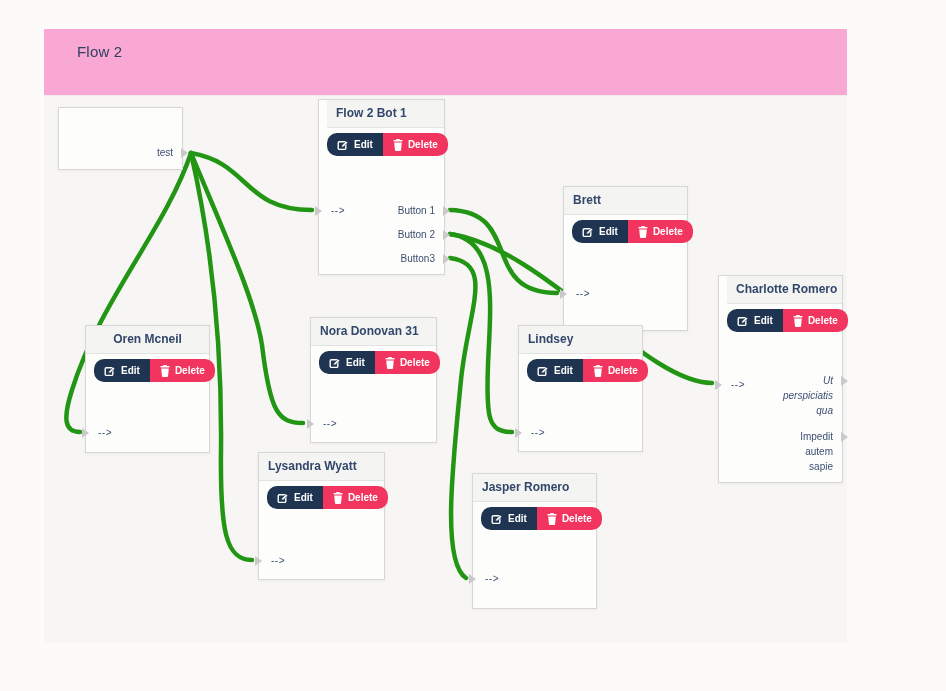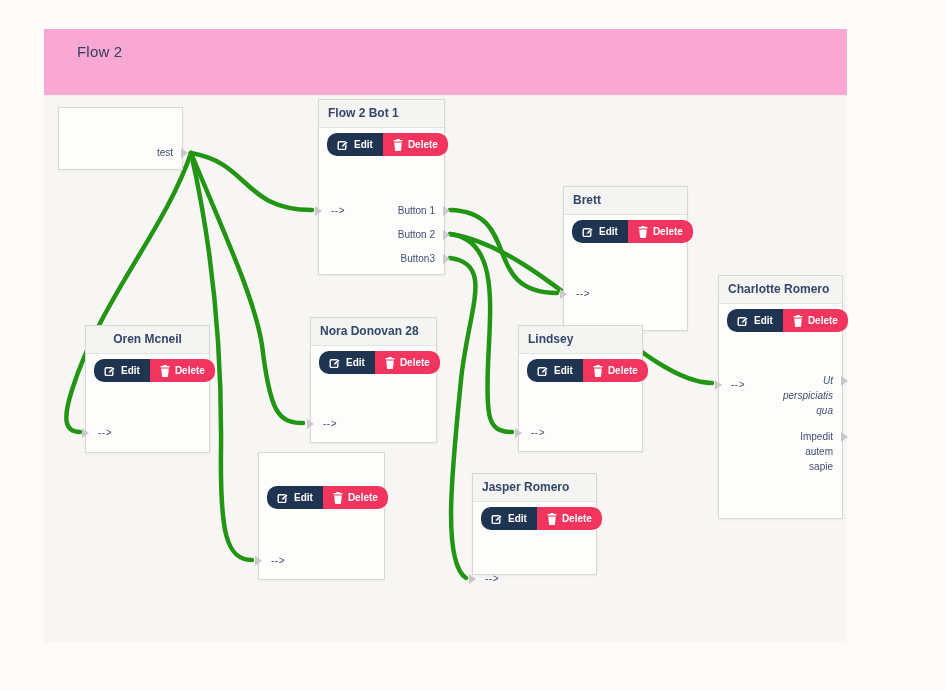--- a/index.html
+++ b/index.html
@@ -68,21 +68,21 @@
     <path d="M450,210 C523,212 480,293 557,293" fill="none" stroke="#229614" stroke-width="4.5" stroke-linecap="round"></path>
     <path d="M450,234 C500,240 490,310 488,365 C486,418 488,432 512,432" fill="none" stroke="#229614" stroke-width="4.5" stroke-linecap="round"></path>
     <path d="M450,234 C545,248 645,383 712,383" fill="none" stroke="#229614" stroke-width="4.5" stroke-linecap="round"></path>
     <path d="M450,258 C495,264 468,310 461,380 C452,470 442,562 466,578" fill="none" stroke="#229614" stroke-width="4.5" stroke-linecap="round"></path>
   </svg>
 
 <div class="node" style="left: 58px; top: 107px; width: 125px; height: 63px;">
     <div class="out-label single" style="top: 39px;">test</div>
     <div class="port" style="left: 122px; top: 40px;"></div>
   </div>
-<div class="node" style="left: 318px; top: 99px; width: 127px; height: 176px;">
+<div class="node" style="left: 318px; top: 99px; width: 127px; height: 176px; padding-left: 8px;">
     <div class="node-header">Flow 2 Bot 1</div>
     <div class="btn-row">
       <div class="btn btn-edit" style="background: rgb(31, 52, 80);">
         <svg width="12" height="12" viewBox="0 0 12 12">
     <rect x="1.2" y="2.8" width="7.6" height="7.6" rx="1.2" fill="none" stroke="#ffffff" stroke-width="1.4"></rect>
     <path d="M4.6 8.2l2-.45 4.1-4.1-1.55-1.55-4.1 4.1z" fill="#ffffff" stroke="#1f3450" stroke-width="0.6"></path>
   </svg>
         <span>Edit</span>
       </div>
       <div class="btn btn-delete" style="background: rgb(241, 53, 94);">
@@ -118,21 +118,21 @@
     <rect x="3.1" y="0" width="3.8" height="1.6" rx="0.8" fill="#ffffff"></rect>
     <rect x="0.4" y="1.1" width="9.2" height="1.5" rx="0.75" fill="#ffffff"></rect>
     <path d="M1.2 3.4h7.6l-0.75 7.7c-0.05 0.5-0.45 0.9-0.95 0.9H2.9c-0.5 0-0.9-0.4-0.95-0.9z" fill="#ffffff"></path>
   </svg>
         <span>Delete</span>
       </div>
     </div>
     <div class="in-label" style="top: 101px;">--&gt;</div>
     <div class="port" style="left: -4px; top: 102px;"></div>
   </div>
-<div class="node" style="left: 718px; top: 275px; width: 125px; height: 244px;">
+<div class="node" style="left: 718px; top: 275px; width: 125px; height: 208px; padding-left: 8px;">
     <div class="node-header">Charlotte Romero</div>
     <div class="btn-row">
       <div class="btn btn-edit" style="background: rgb(31, 52, 80);">
         <svg width="12" height="12" viewBox="0 0 12 12">
     <rect x="1.2" y="2.8" width="7.6" height="7.6" rx="1.2" fill="none" stroke="#ffffff" stroke-width="1.4"></rect>
     <path d="M4.6 8.2l2-.45 4.1-4.1-1.55-1.55-4.1 4.1z" fill="#ffffff" stroke="#1f3450" stroke-width="0.6"></path>
   </svg>
         <span>Edit</span>
       </div>
       <div class="btn btn-delete" style="background: rgb(241, 53, 94);">
@@ -171,21 +171,21 @@
     <rect x="0.4" y="1.1" width="9.2" height="1.5" rx="0.75" fill="#ffffff"></rect>
     <path d="M1.2 3.4h7.6l-0.75 7.7c-0.05 0.5-0.45 0.9-0.95 0.9H2.9c-0.5 0-0.9-0.4-0.95-0.9z" fill="#ffffff"></path>
   </svg>
         <span>Delete</span>
       </div>
     </div>
     <div class="in-label" style="top: 101px;">--&gt;</div>
     <div class="port" style="left: -4px; top: 102px;"></div>
   </div>
 <div class="node" style="left: 310px; top: 317px; width: 127px; height: 126px;">
-    <div class="node-header">Nora Donovan 28</div>
+    <div class="node-header">Nora Donovan 31</div>
     <div class="btn-row">
       <div class="btn btn-edit" style="background: rgb(31, 52, 80);">
         <svg width="12" height="12" viewBox="0 0 12 12">
     <rect x="1.2" y="2.8" width="7.6" height="7.6" rx="1.2" fill="none" stroke="#ffffff" stroke-width="1.4"></rect>
     <path d="M4.6 8.2l2-.45 4.1-4.1-1.55-1.55-4.1 4.1z" fill="#ffffff" stroke="#1f3450" stroke-width="0.6"></path>
   </svg>
         <span>Edit</span>
       </div>
       <div class="btn btn-delete" style="background: rgb(241, 53, 94);">
         <svg width="10" height="12" viewBox="0 0 10 12">
@@ -215,41 +215,42 @@
     <rect x="0.4" y="1.1" width="9.2" height="1.5" rx="0.75" fill="#ffffff"></rect>
     <path d="M1.2 3.4h7.6l-0.75 7.7c-0.05 0.5-0.45 0.9-0.95 0.9H2.9c-0.5 0-0.9-0.4-0.95-0.9z" fill="#ffffff"></path>
   </svg>
         <span>Delete</span>
       </div>
     </div>
     <div class="in-label" style="top: 101px;">--&gt;</div>
     <div class="port" style="left: -4px; top: 102px;"></div>
   </div>
 <div class="node" style="left: 258px; top: 452px; width: 127px; height: 128px;">
+    <div class="node-header">Lysandra Wyatt</div>
     <div class="btn-row">
       <div class="btn btn-edit" style="background: rgb(31, 52, 80);">
         <svg width="12" height="12" viewBox="0 0 12 12">
     <rect x="1.2" y="2.8" width="7.6" height="7.6" rx="1.2" fill="none" stroke="#ffffff" stroke-width="1.4"></rect>
     <path d="M4.6 8.2l2-.45 4.1-4.1-1.55-1.55-4.1 4.1z" fill="#ffffff" stroke="#1f3450" stroke-width="0.6"></path>
   </svg>
         <span>Edit</span>
       </div>
       <div class="btn btn-delete" style="background: rgb(241, 53, 94);">
         <svg width="10" height="12" viewBox="0 0 10 12">
     <rect x="3.1" y="0" width="3.8" height="1.6" rx="0.8" fill="#ffffff"></rect>
     <rect x="0.4" y="1.1" width="9.2" height="1.5" rx="0.75" fill="#ffffff"></rect>
     <path d="M1.2 3.4h7.6l-0.75 7.7c-0.05 0.5-0.45 0.9-0.95 0.9H2.9c-0.5 0-0.9-0.4-0.95-0.9z" fill="#ffffff"></path>
   </svg>
         <span>Delete</span>
       </div>
     </div>
     <div class="in-label" style="top: 102px;">--&gt;</div>
     <div class="port" style="left: -4px; top: 103px;"></div>
   </div>
-<div class="node" style="left: 472px; top: 473px; width: 125px; height: 102px;">
+<div class="node" style="left: 472px; top: 473px; width: 125px; height: 136px;">
     <div class="node-header">Jasper Romero</div>
     <div class="btn-row">
       <div class="btn btn-edit" style="background: rgb(31, 52, 80);">
         <svg width="12" height="12" viewBox="0 0 12 12">
     <rect x="1.2" y="2.8" width="7.6" height="7.6" rx="1.2" fill="none" stroke="#ffffff" stroke-width="1.4"></rect>
     <path d="M4.6 8.2l2-.45 4.1-4.1-1.55-1.55-4.1 4.1z" fill="#ffffff" stroke="#1f3450" stroke-width="0.6"></path>
   </svg>
         <span>Edit</span>
       </div>
       <div class="btn btn-delete" style="background: rgb(241, 53, 94);">

